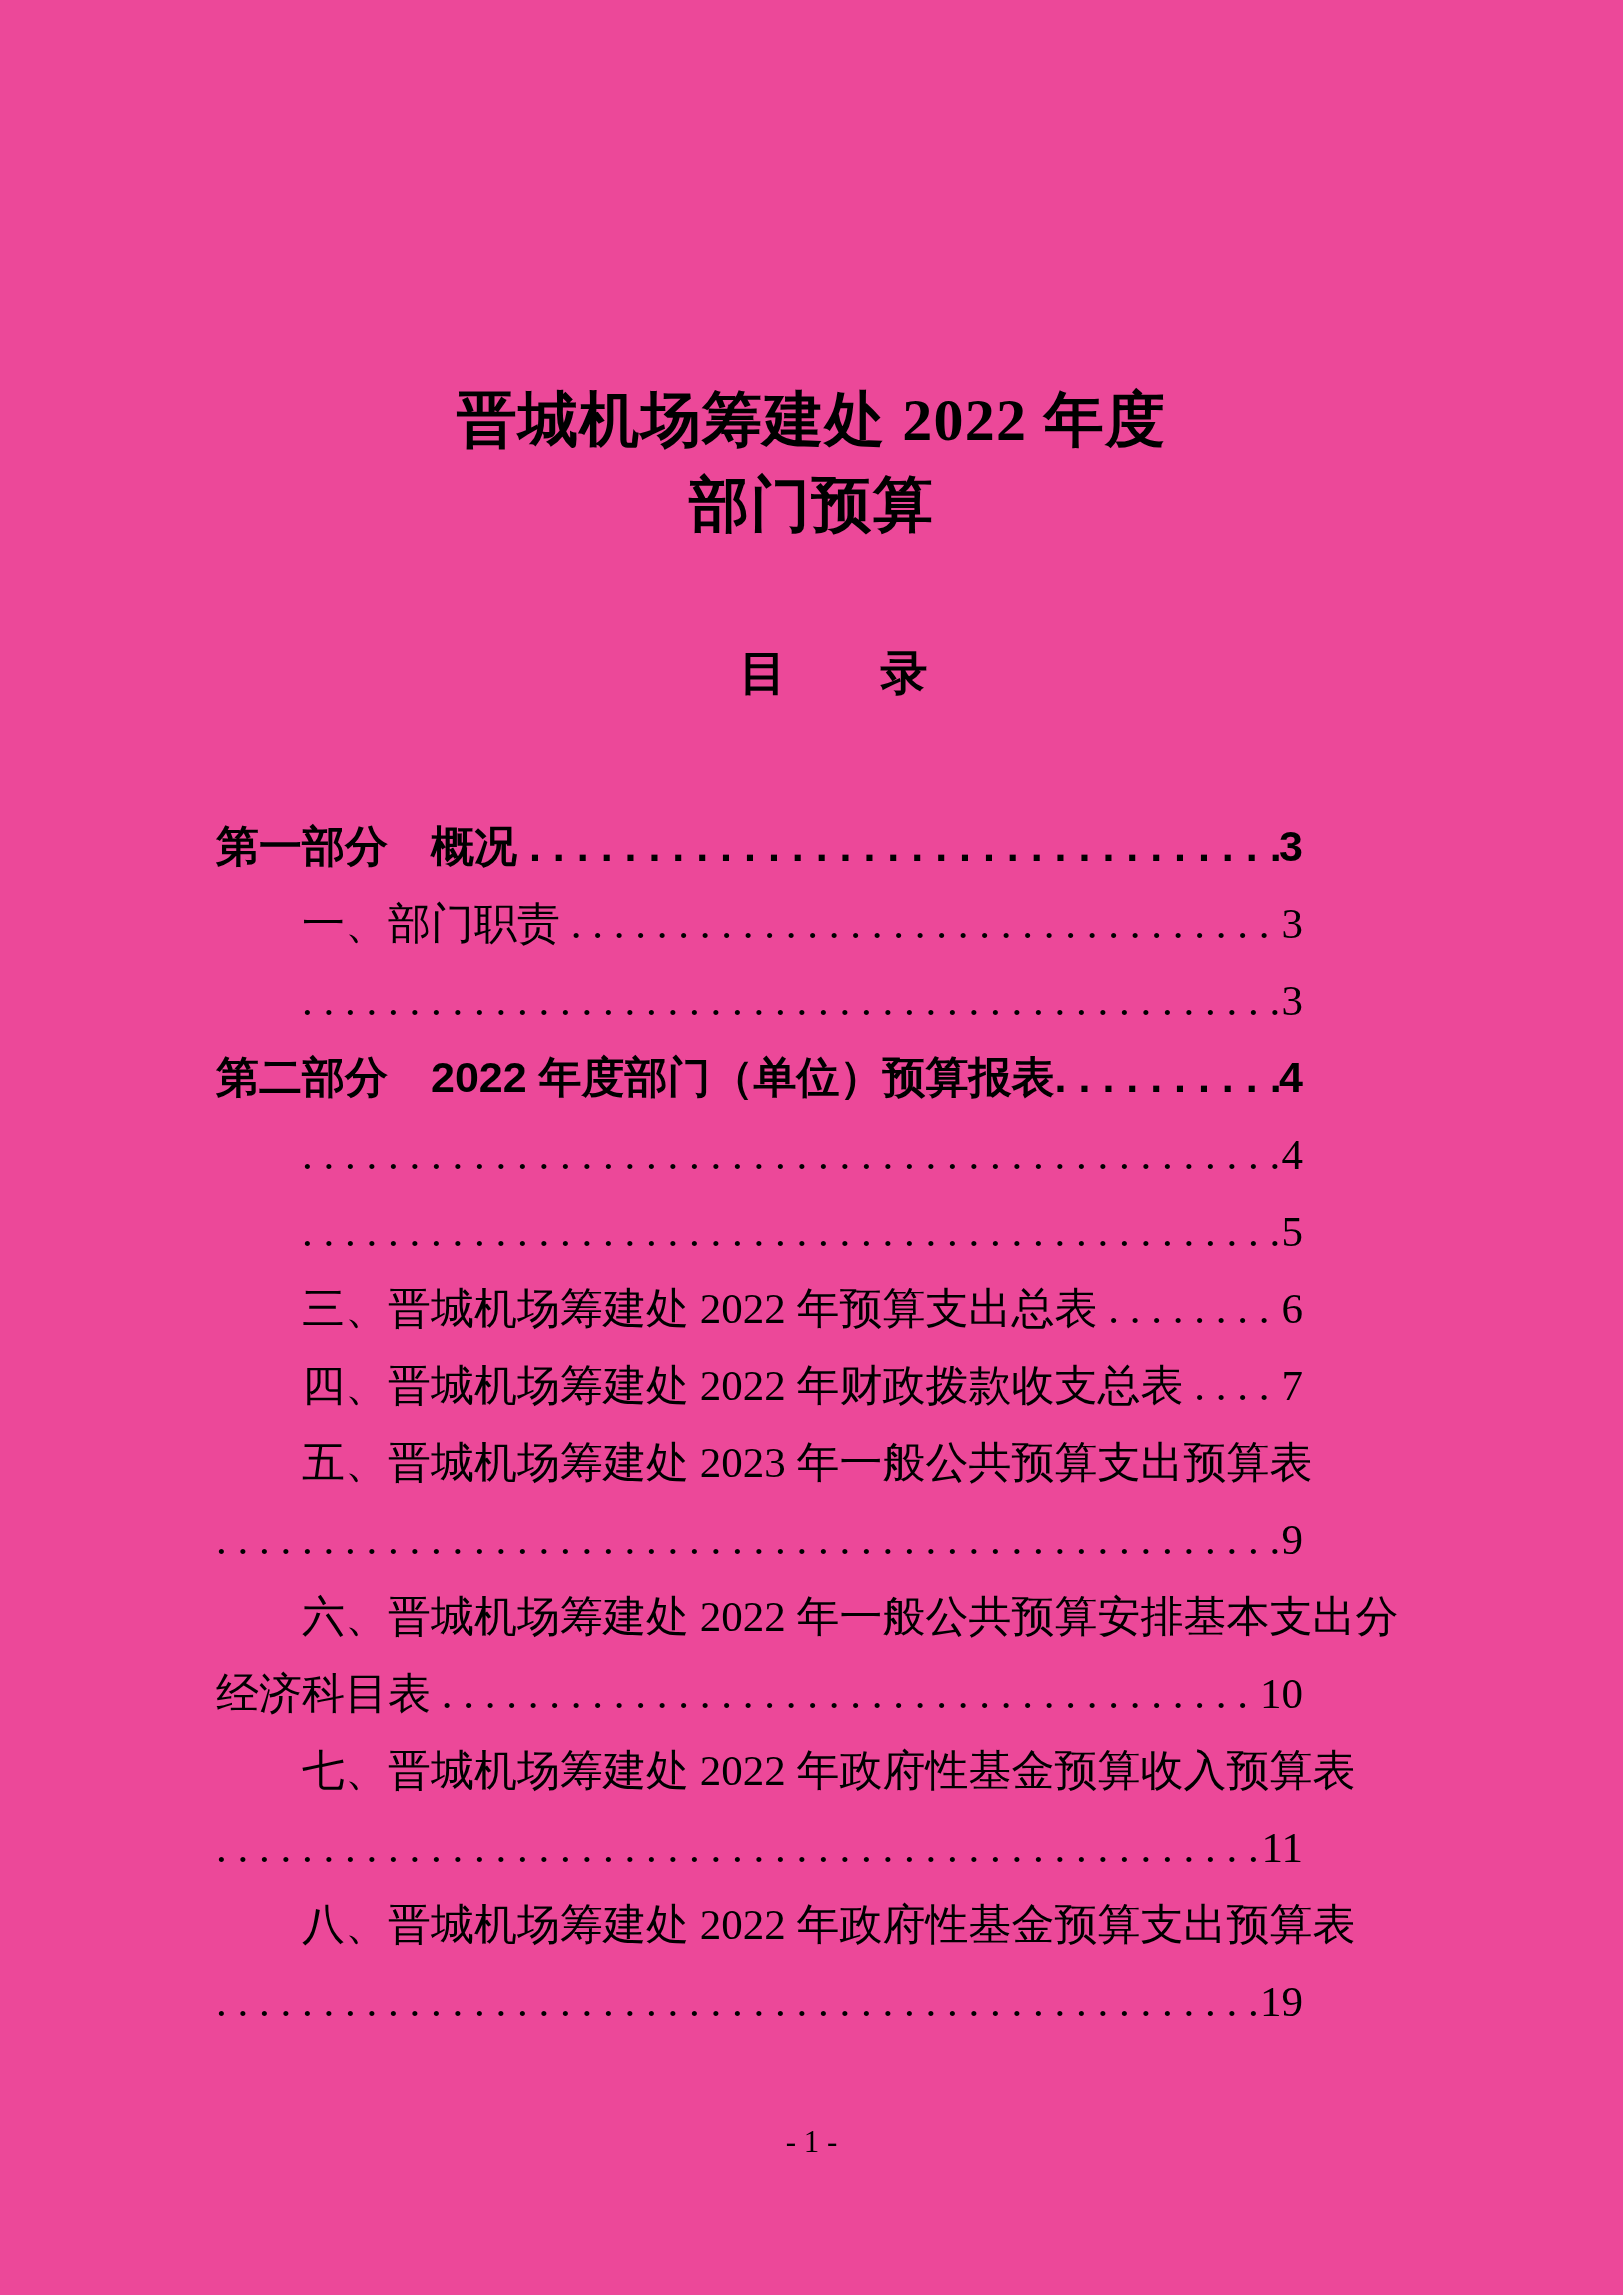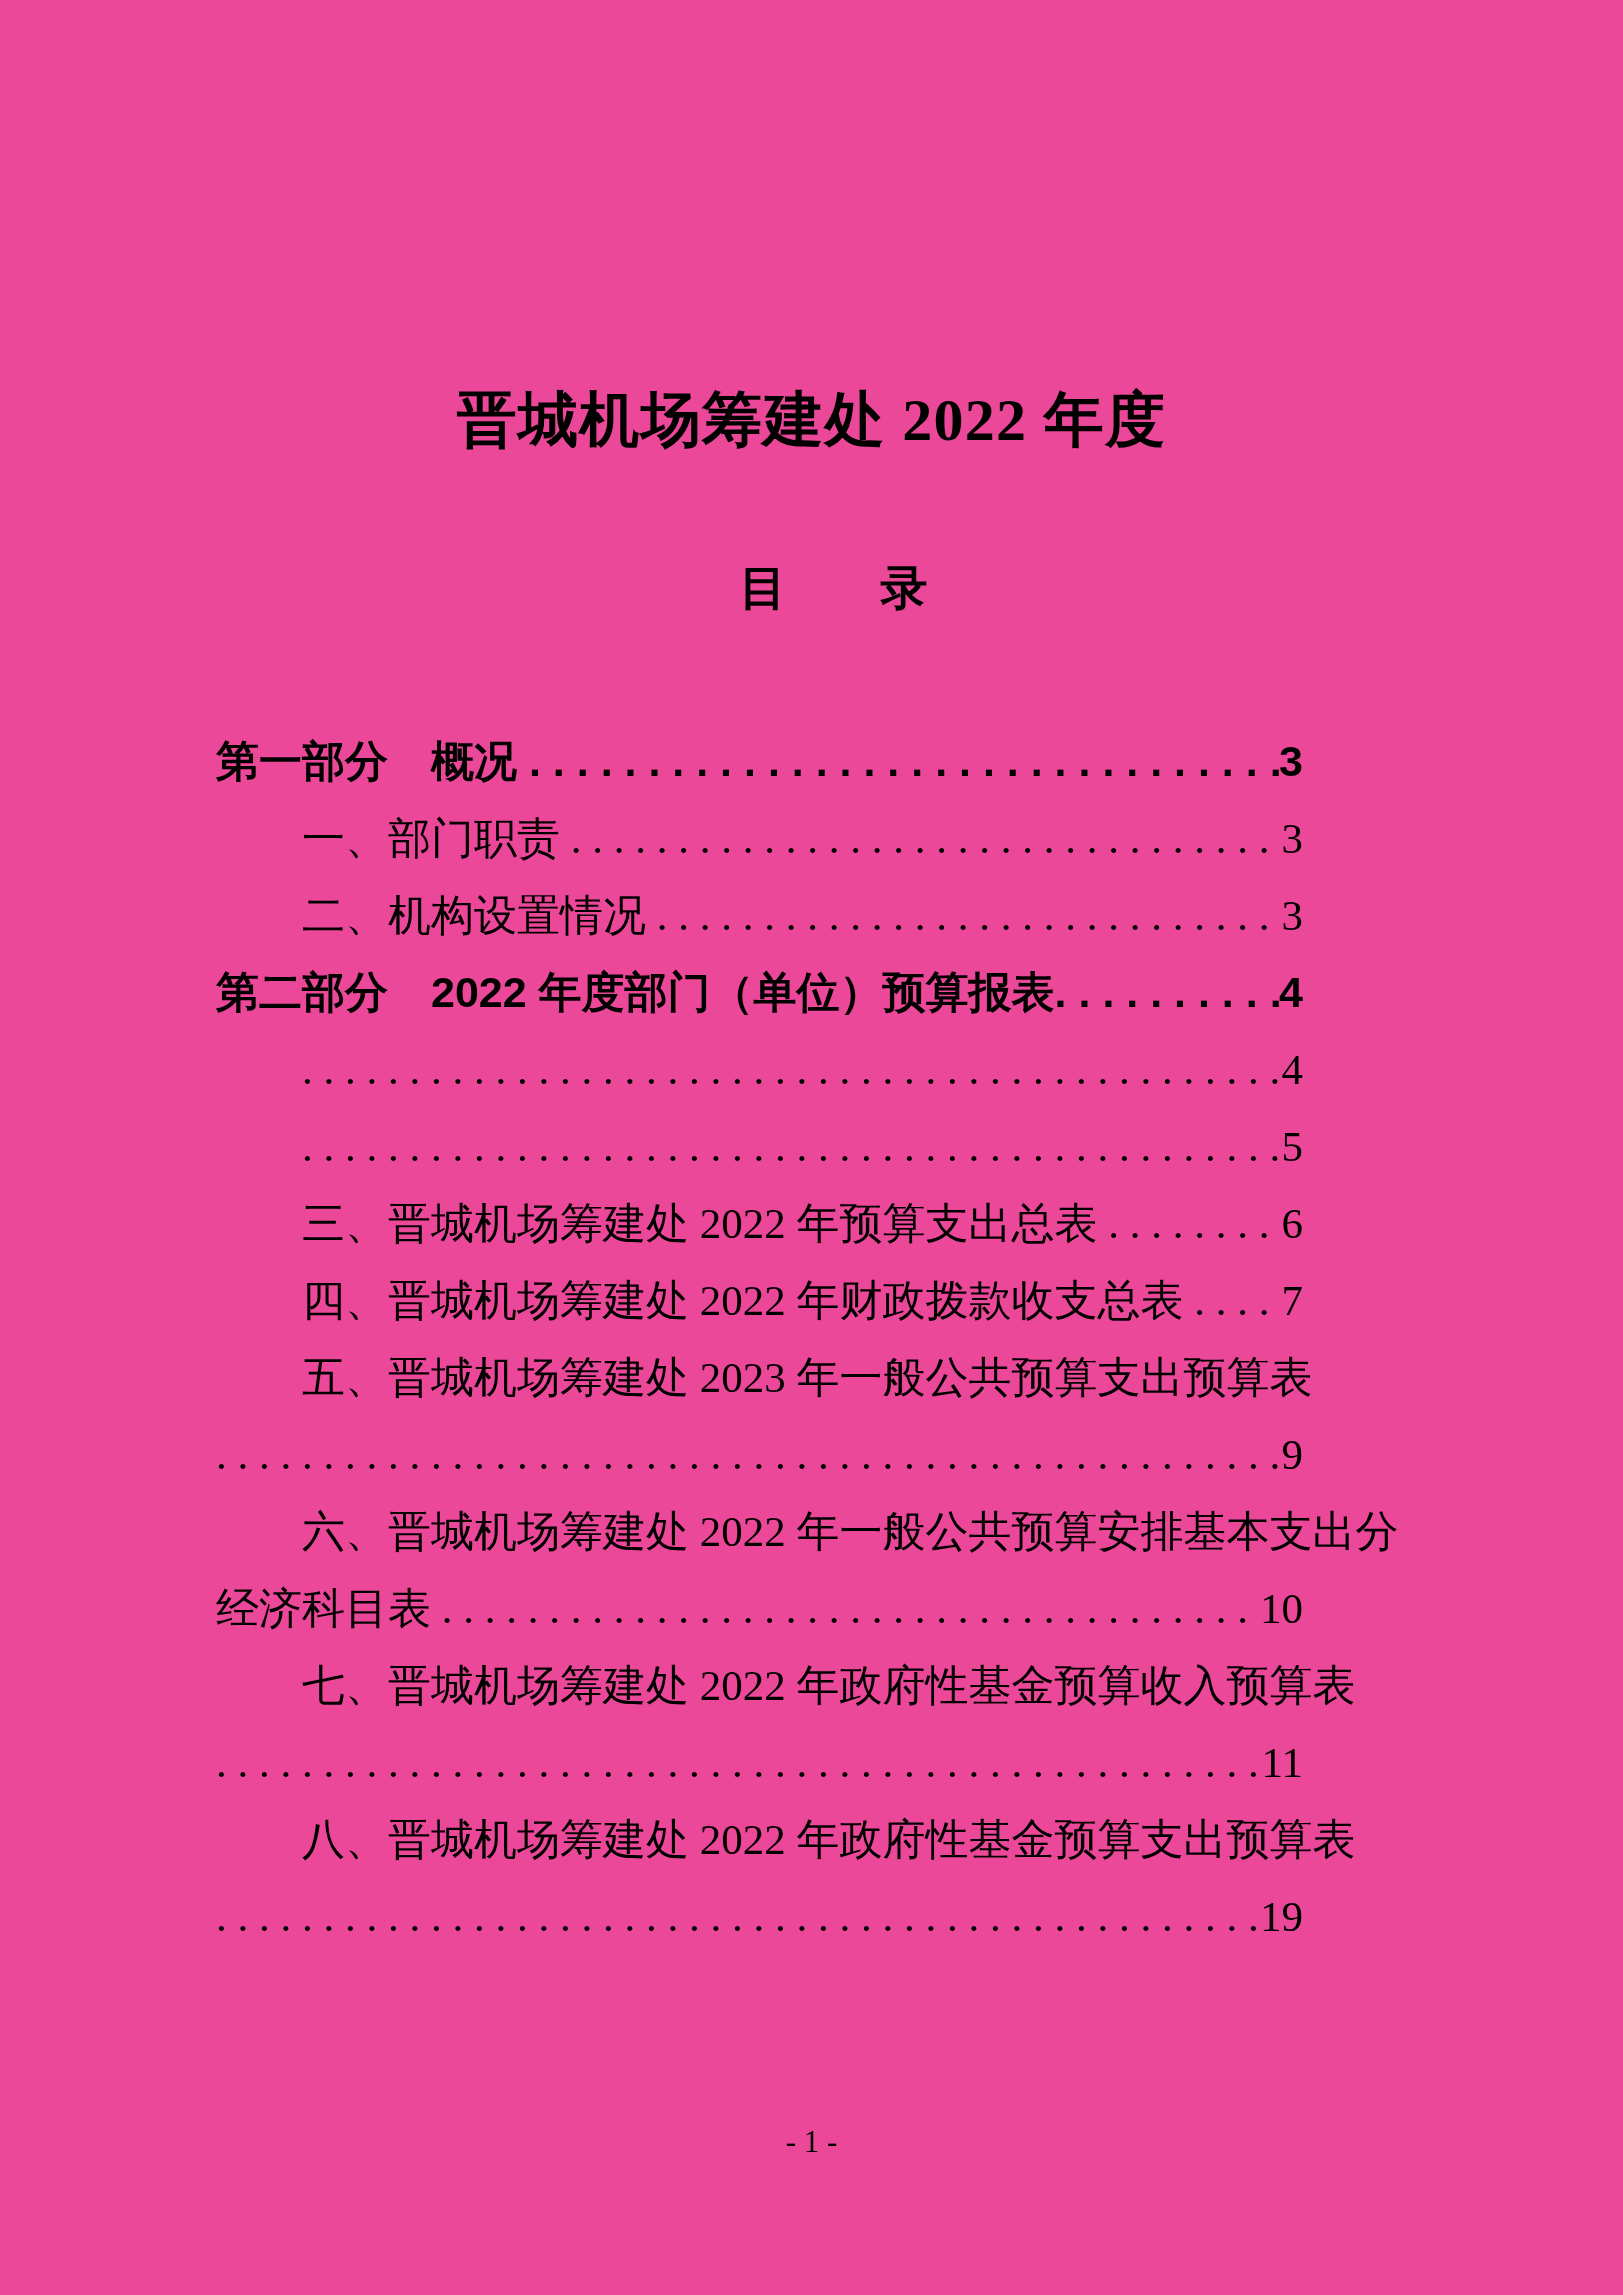--- a/index.html
+++ b/index.html
@@ -81,40 +81,40 @@
     white-space: pre;
   }
 </style>
 </head>
 <body>
 
 <div class="page">
 
   <div class="title-block">
     <div>晋城机场筹建处 2022 年度</div>
+    <div>部门预算</div>
   </div>
 
   <div class="toc-heading">目　　录</div>
 
   <div class="toc">
 
     <div class="toc-row level1">
       <span class="label">第一部分　概况 </span>
       <span class="leader">. . . . . . . . . . . . . . . . . . . . . . . . . . . . . . . . . . . . . . . . . . . . . . . . . . . . . . . . . . . . . . . . . . . . . . . . . . . .</span>
       <span class="pagenum">3</span>
     </div>
 
     <div class="toc-row indent">
       <span class="label">一、部门职责 </span>
       <span class="leader">. . . . . . . . . . . . . . . . . . . . . . . . . . . . . . . . . . . . . . . . . . . . . . . . . . . . . . . . . . . . . . . . . . . . . . . . . . . .</span>
       <span class="pagenum">3</span>
     </div>
 
     <div class="toc-row indent">
-      <span class="label">二、机构设置情况 </span>
       <span class="leader">. . . . . . . . . . . . . . . . . . . . . . . . . . . . . . . . . . . . . . . . . . . . . . . . . . . . . . . . . . . . . . . . . . . . . . . . . . . .</span>
       <span class="pagenum">3</span>
     </div>
 
     <div class="toc-row level1">
       <span class="label">第二部分　2022 年度部门（单位）预算报表</span>
       <span class="leader">. . . . . . . . . . . . . . . . . . . . . . . . . . . . . . . . . . . . . . . . . . . . . . . . . . . . . . . . . . . . . . . . . . . . . . . . . . . .</span>
       <span class="pagenum">4</span>
     </div>
 

